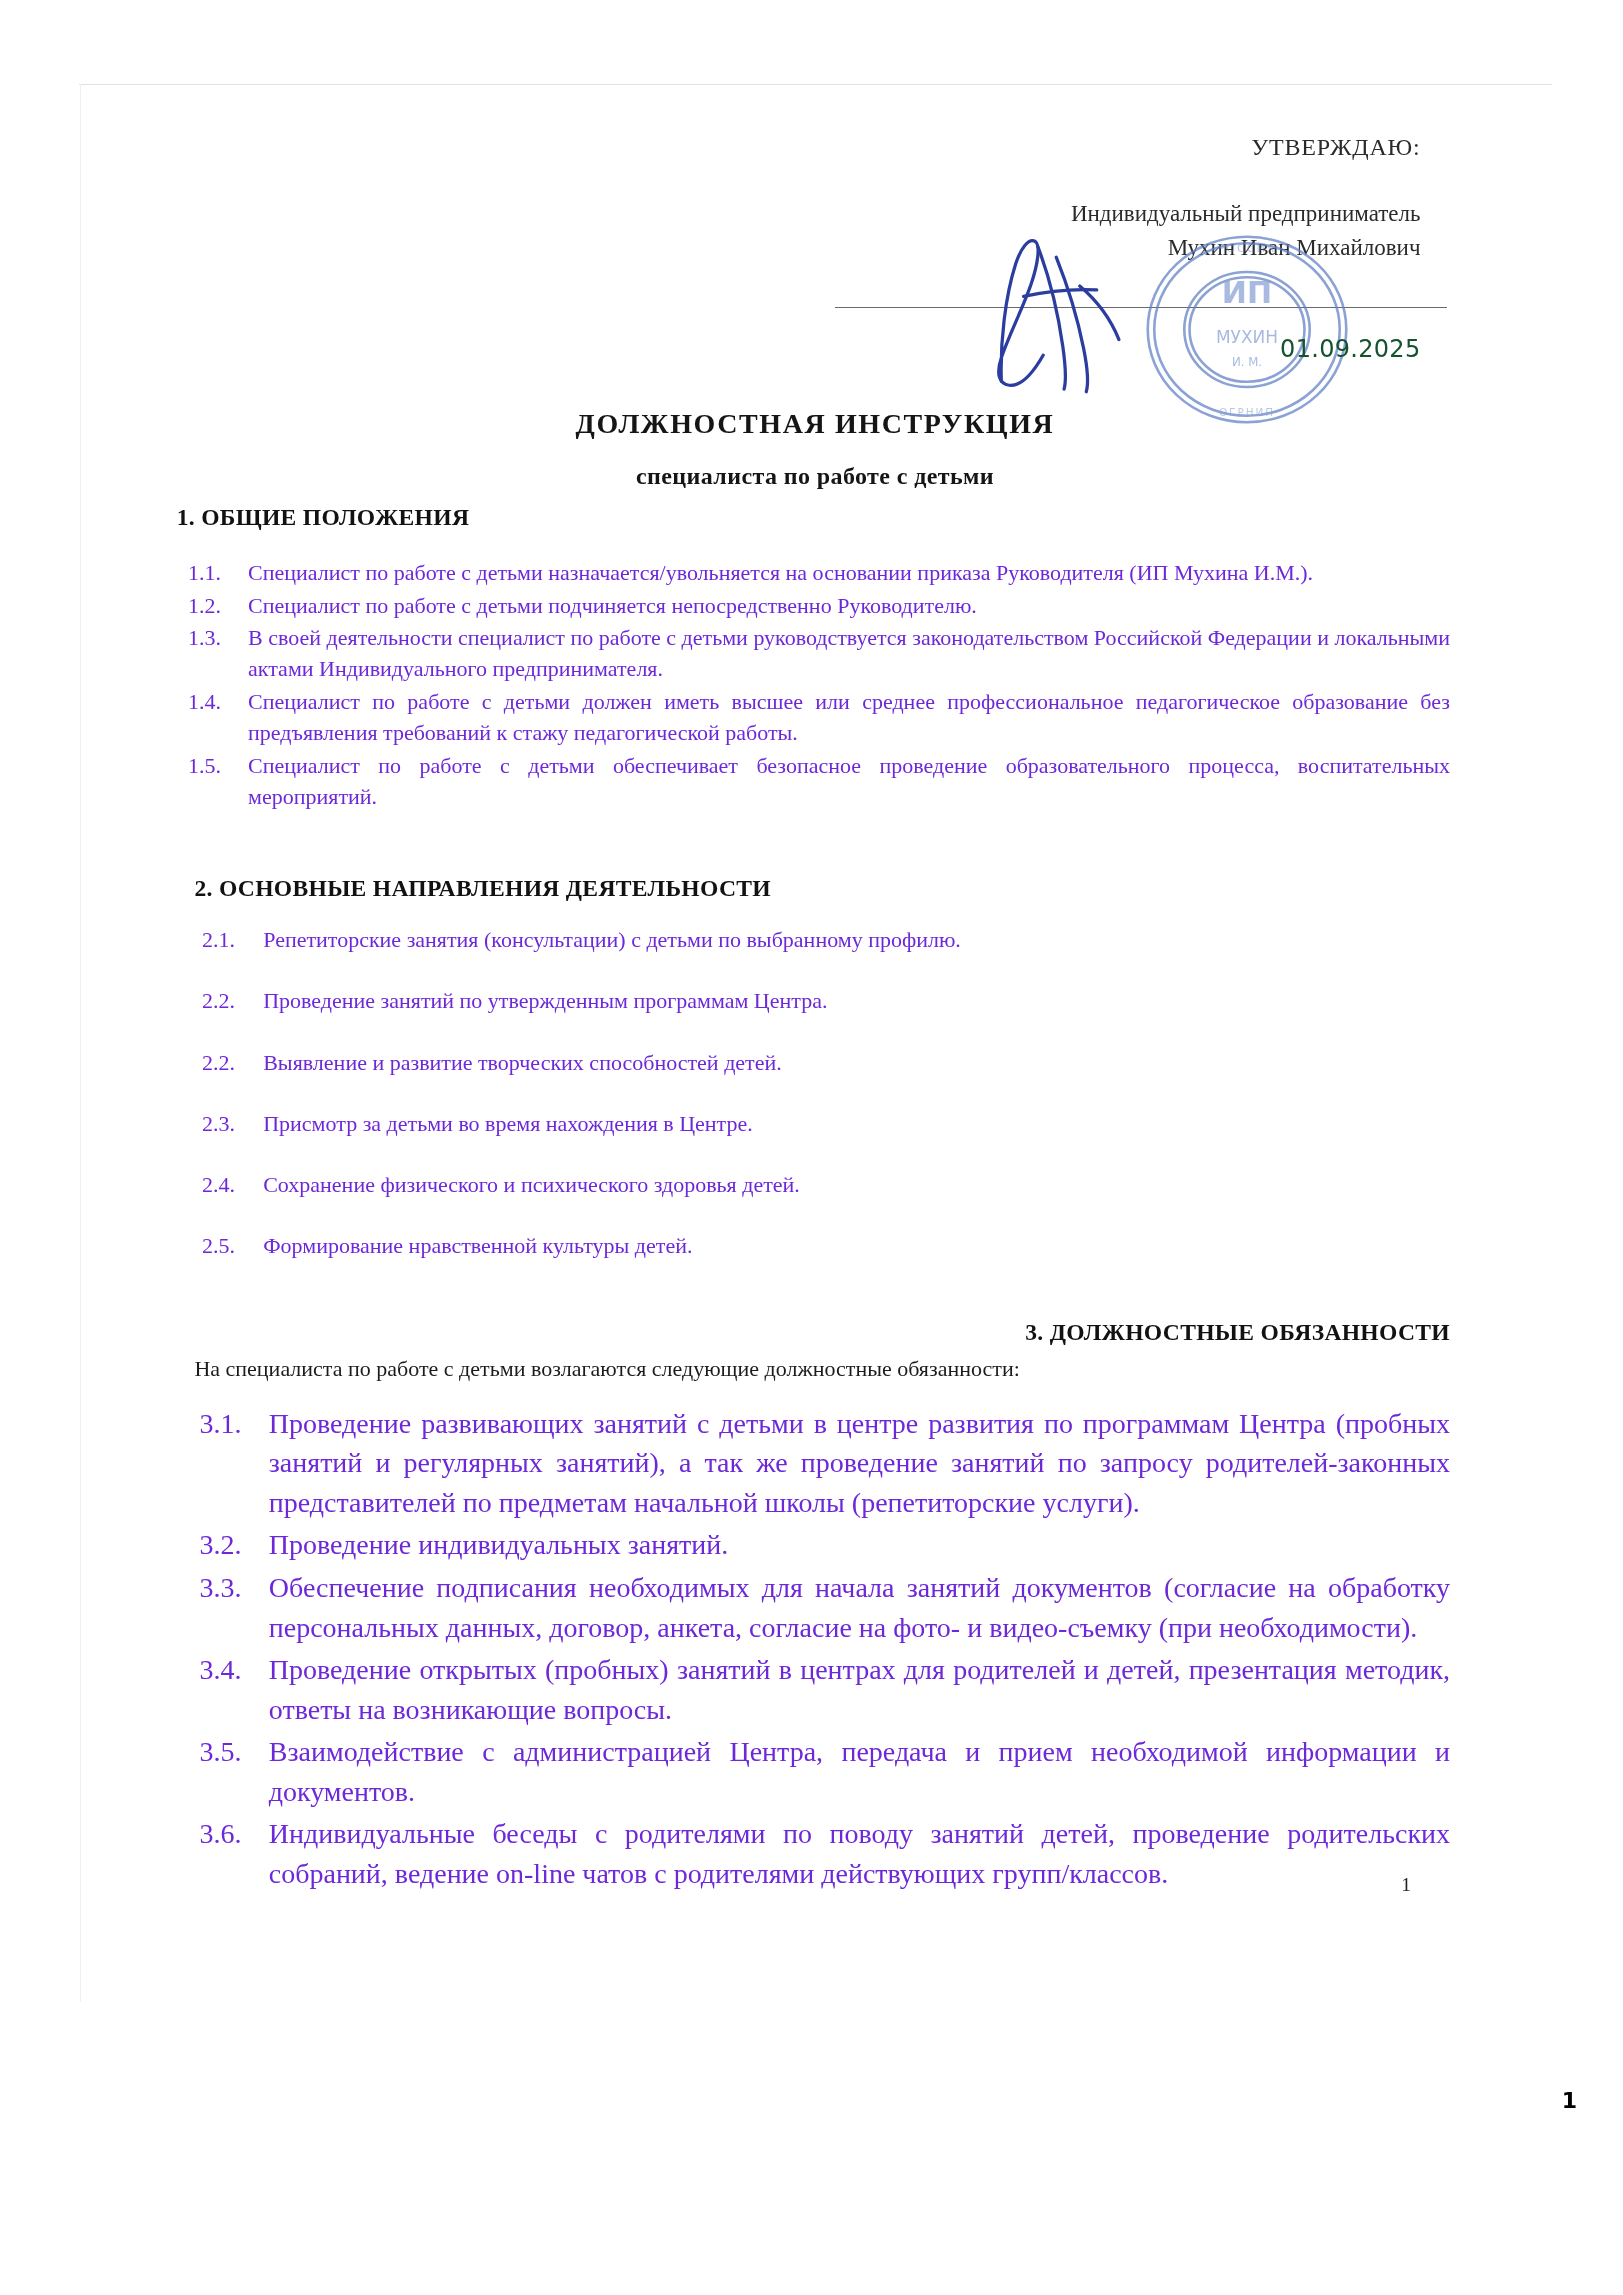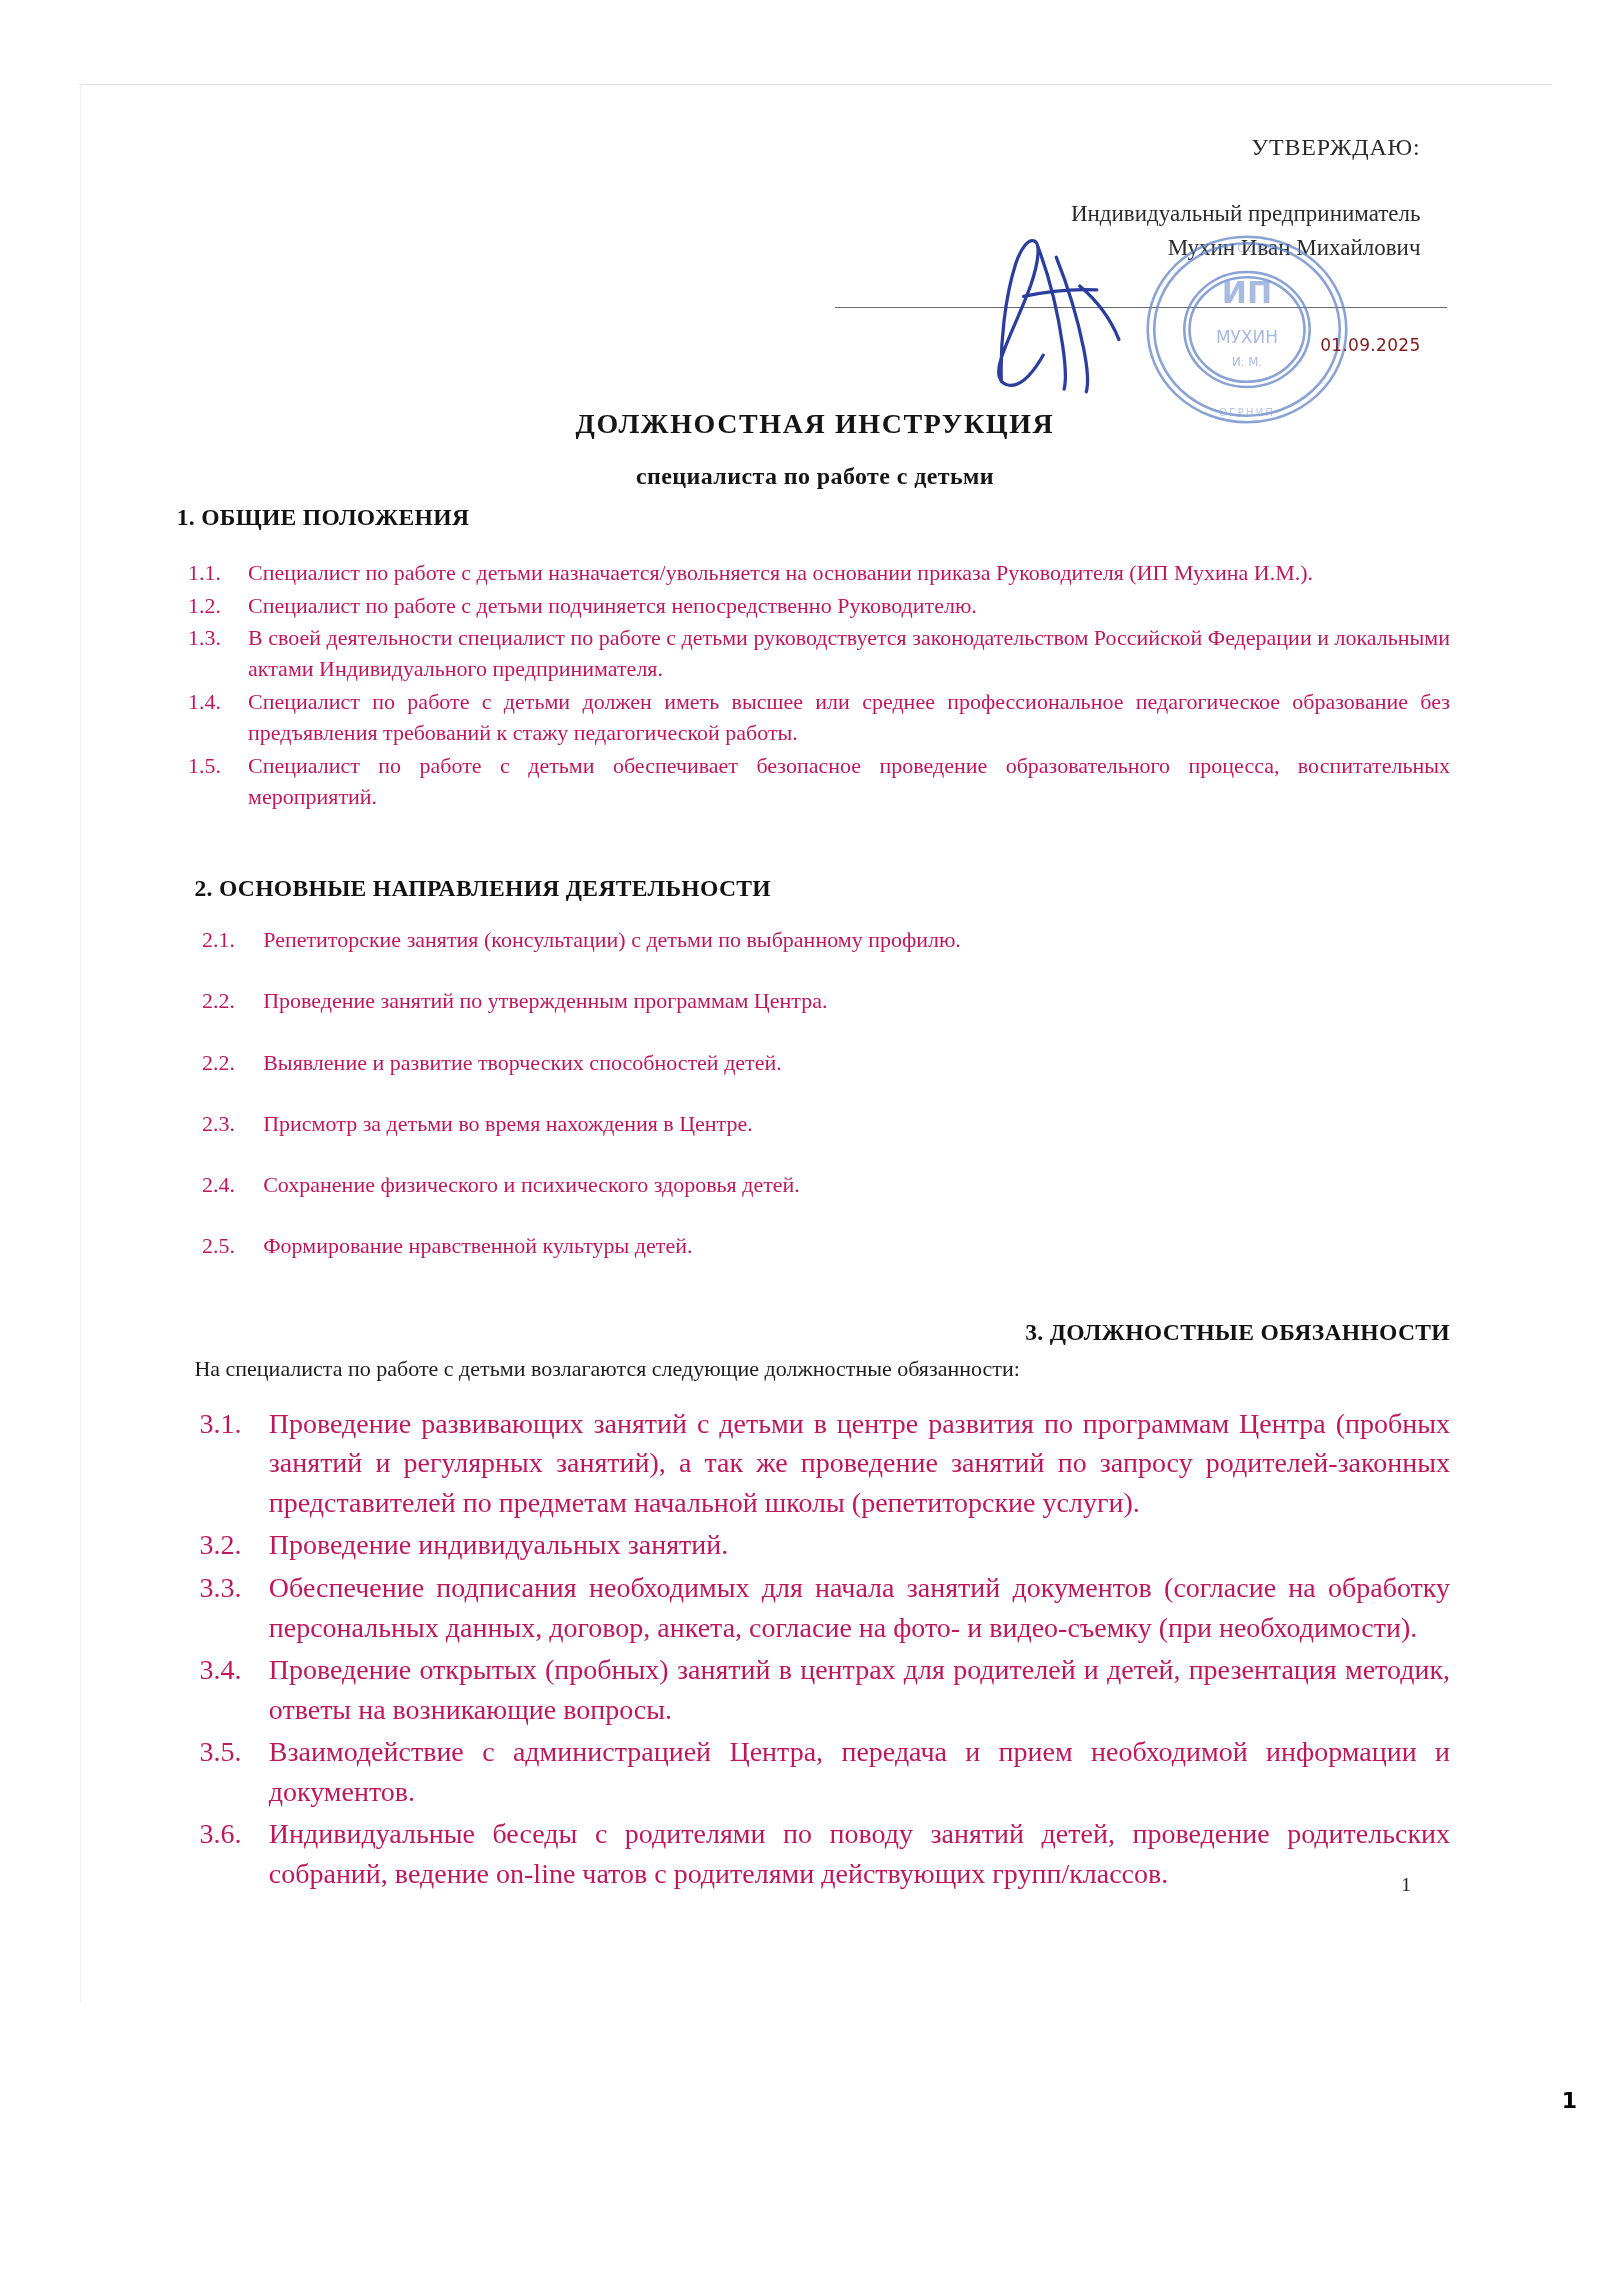--- a/index.html
+++ b/index.html
@@ -80,22 +80,22 @@
     top: 43px;
     width: 612px;
     height: 1.3px;
     background: #6a6a6a;
   }
   .sign-date {
     position: absolute;
     right: 29.5px;
     top: 71px;
     font-family: "DejaVu Sans", sans-serif;
-    font-size: 17px;
-    color: #7f1d1d;
+    font-size: 24px;
+    color: #14532d;
     letter-spacing: 0.3px;
   }
 
   
   .signature {
     position: absolute;
     left: 795px;
     top: -46px;
     width: 216px;
     height: 196px;
@@ -149,21 +149,21 @@
   }
   .intro-line b { font-weight: normal; }
 
   .clauses {
     margin-top: 26px;
   }
   .clause {
     display: flex;
     font-size: 22px;
     line-height: 1.42;
-    color: #be185d;
+    color: #6d28d9;
     text-align: justify;
     margin-bottom: 1.3px;
   }
   .clause .num {
     flex: 0 0 auto;
     white-space: nowrap;
     padding-right: 9.2px;
   }
   .clause .txt {
     flex: 1 1 auto;

